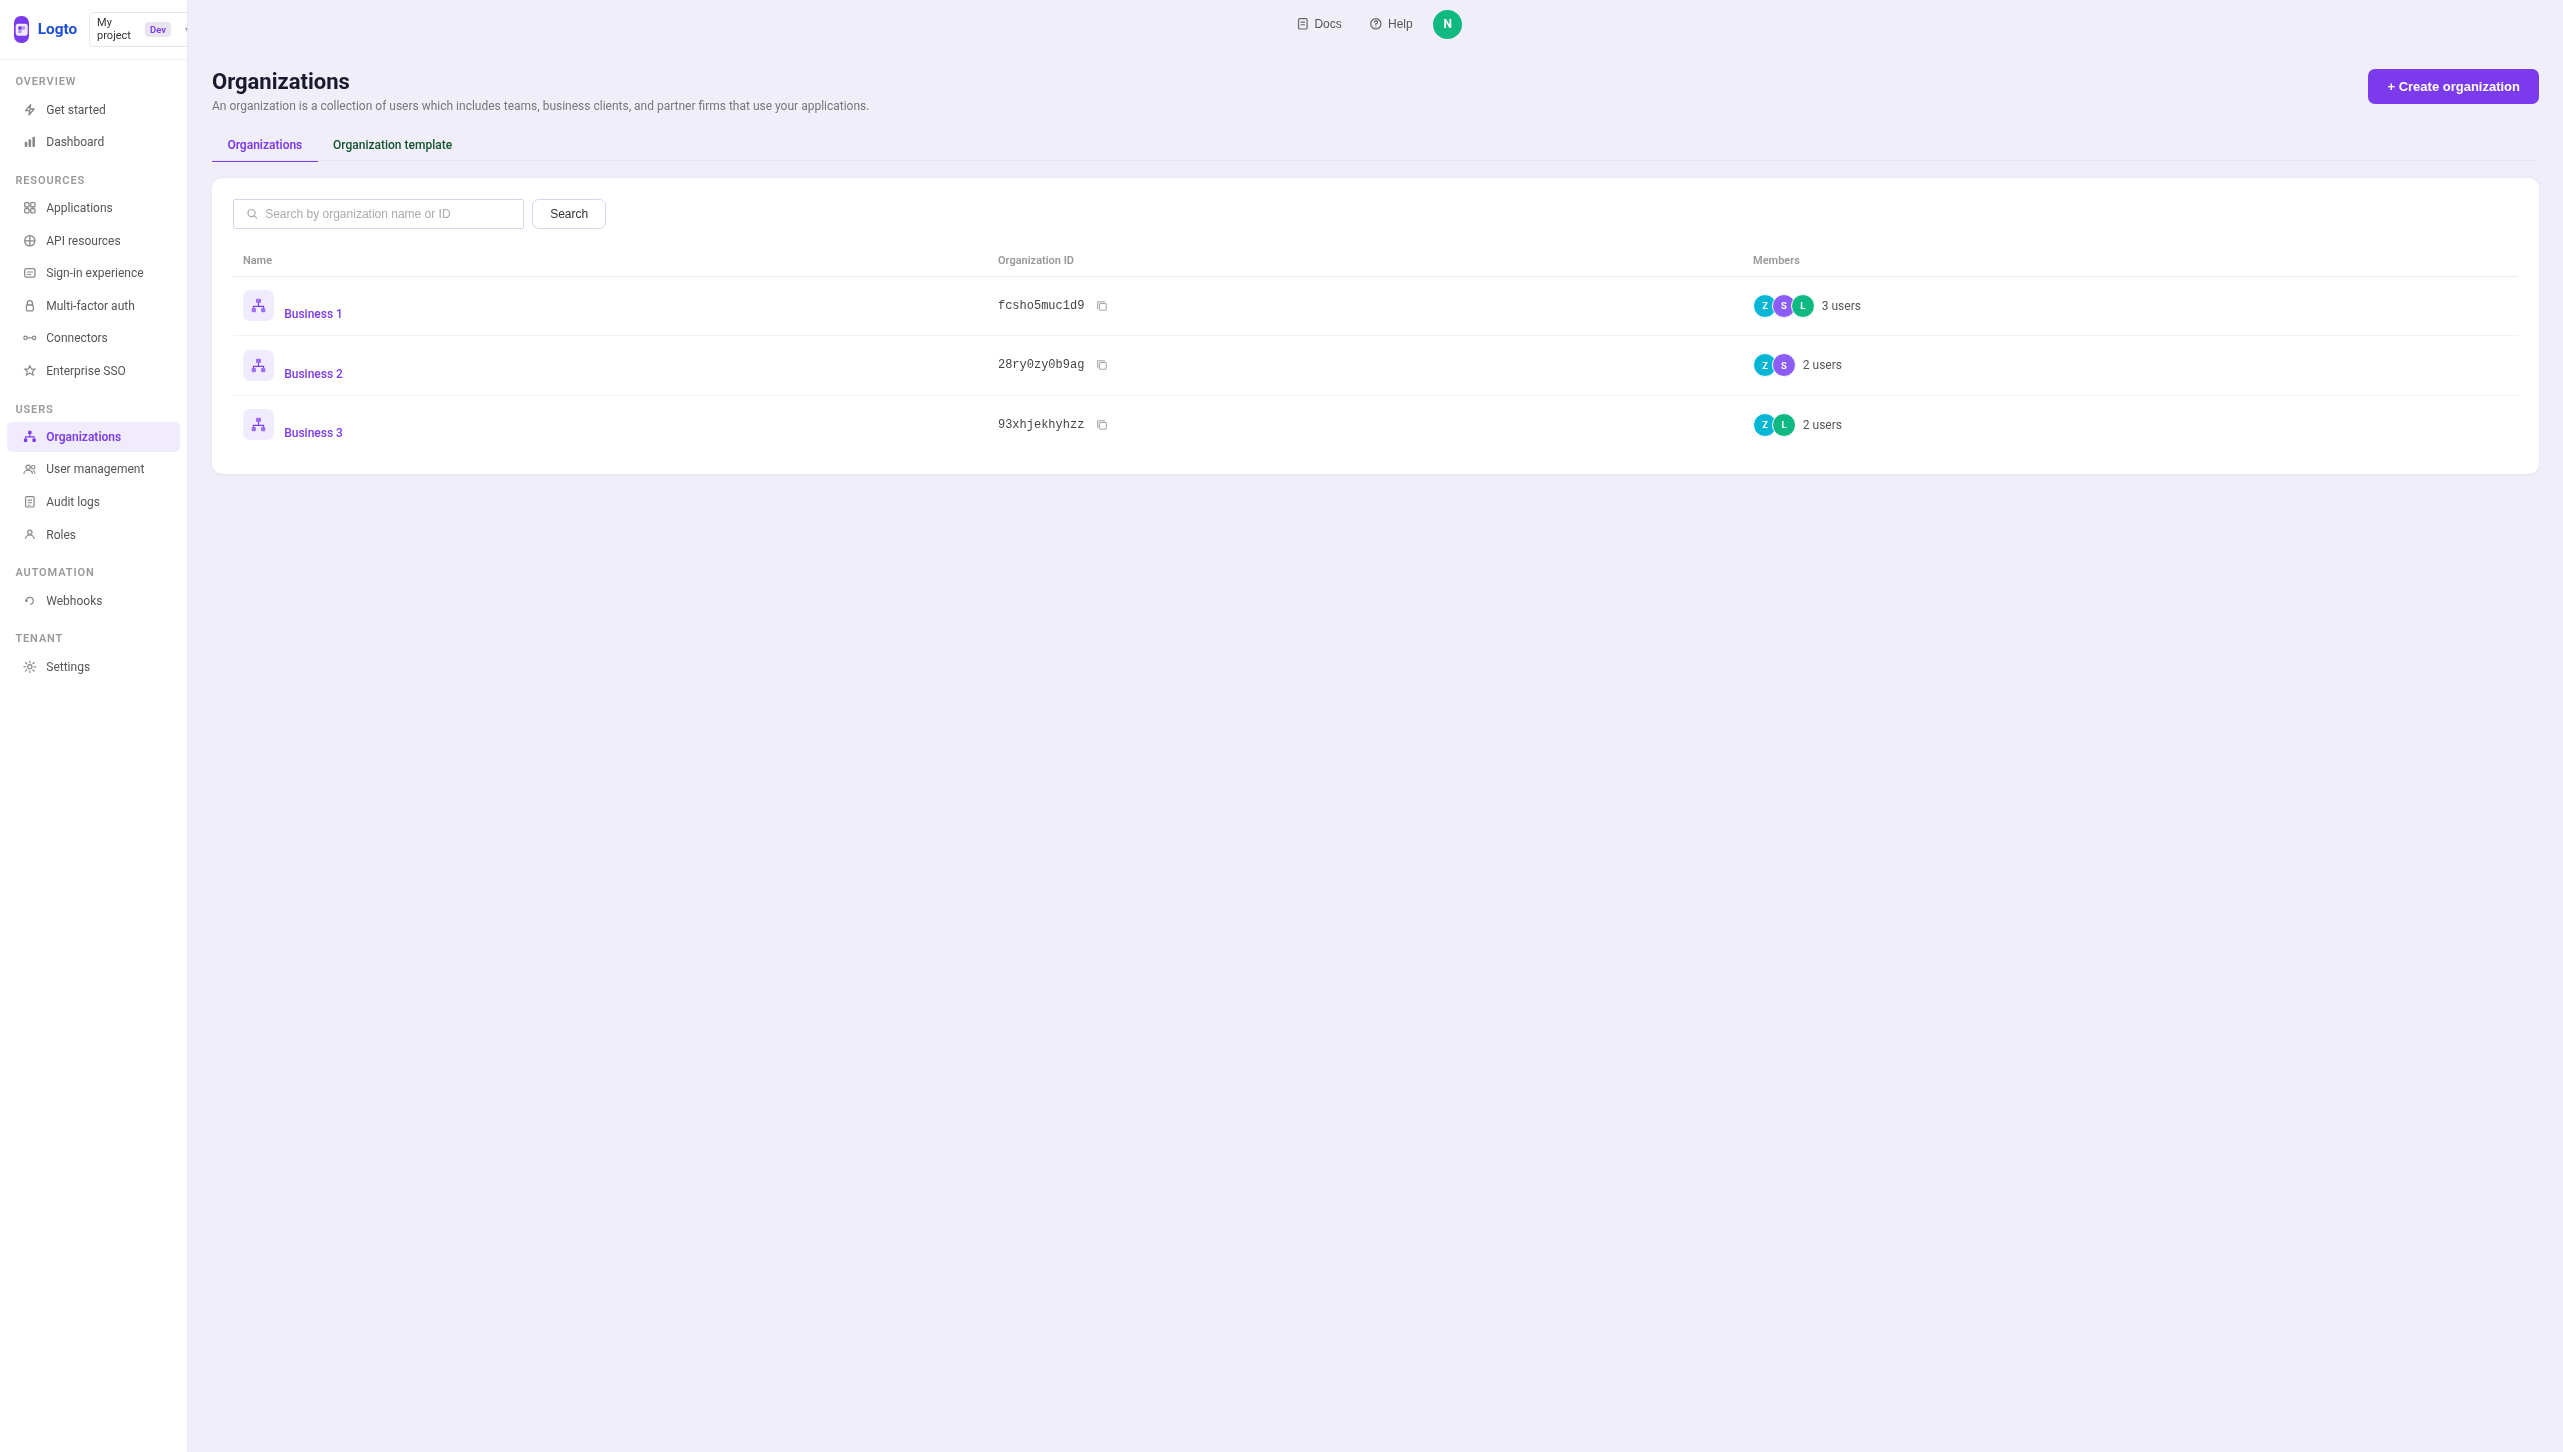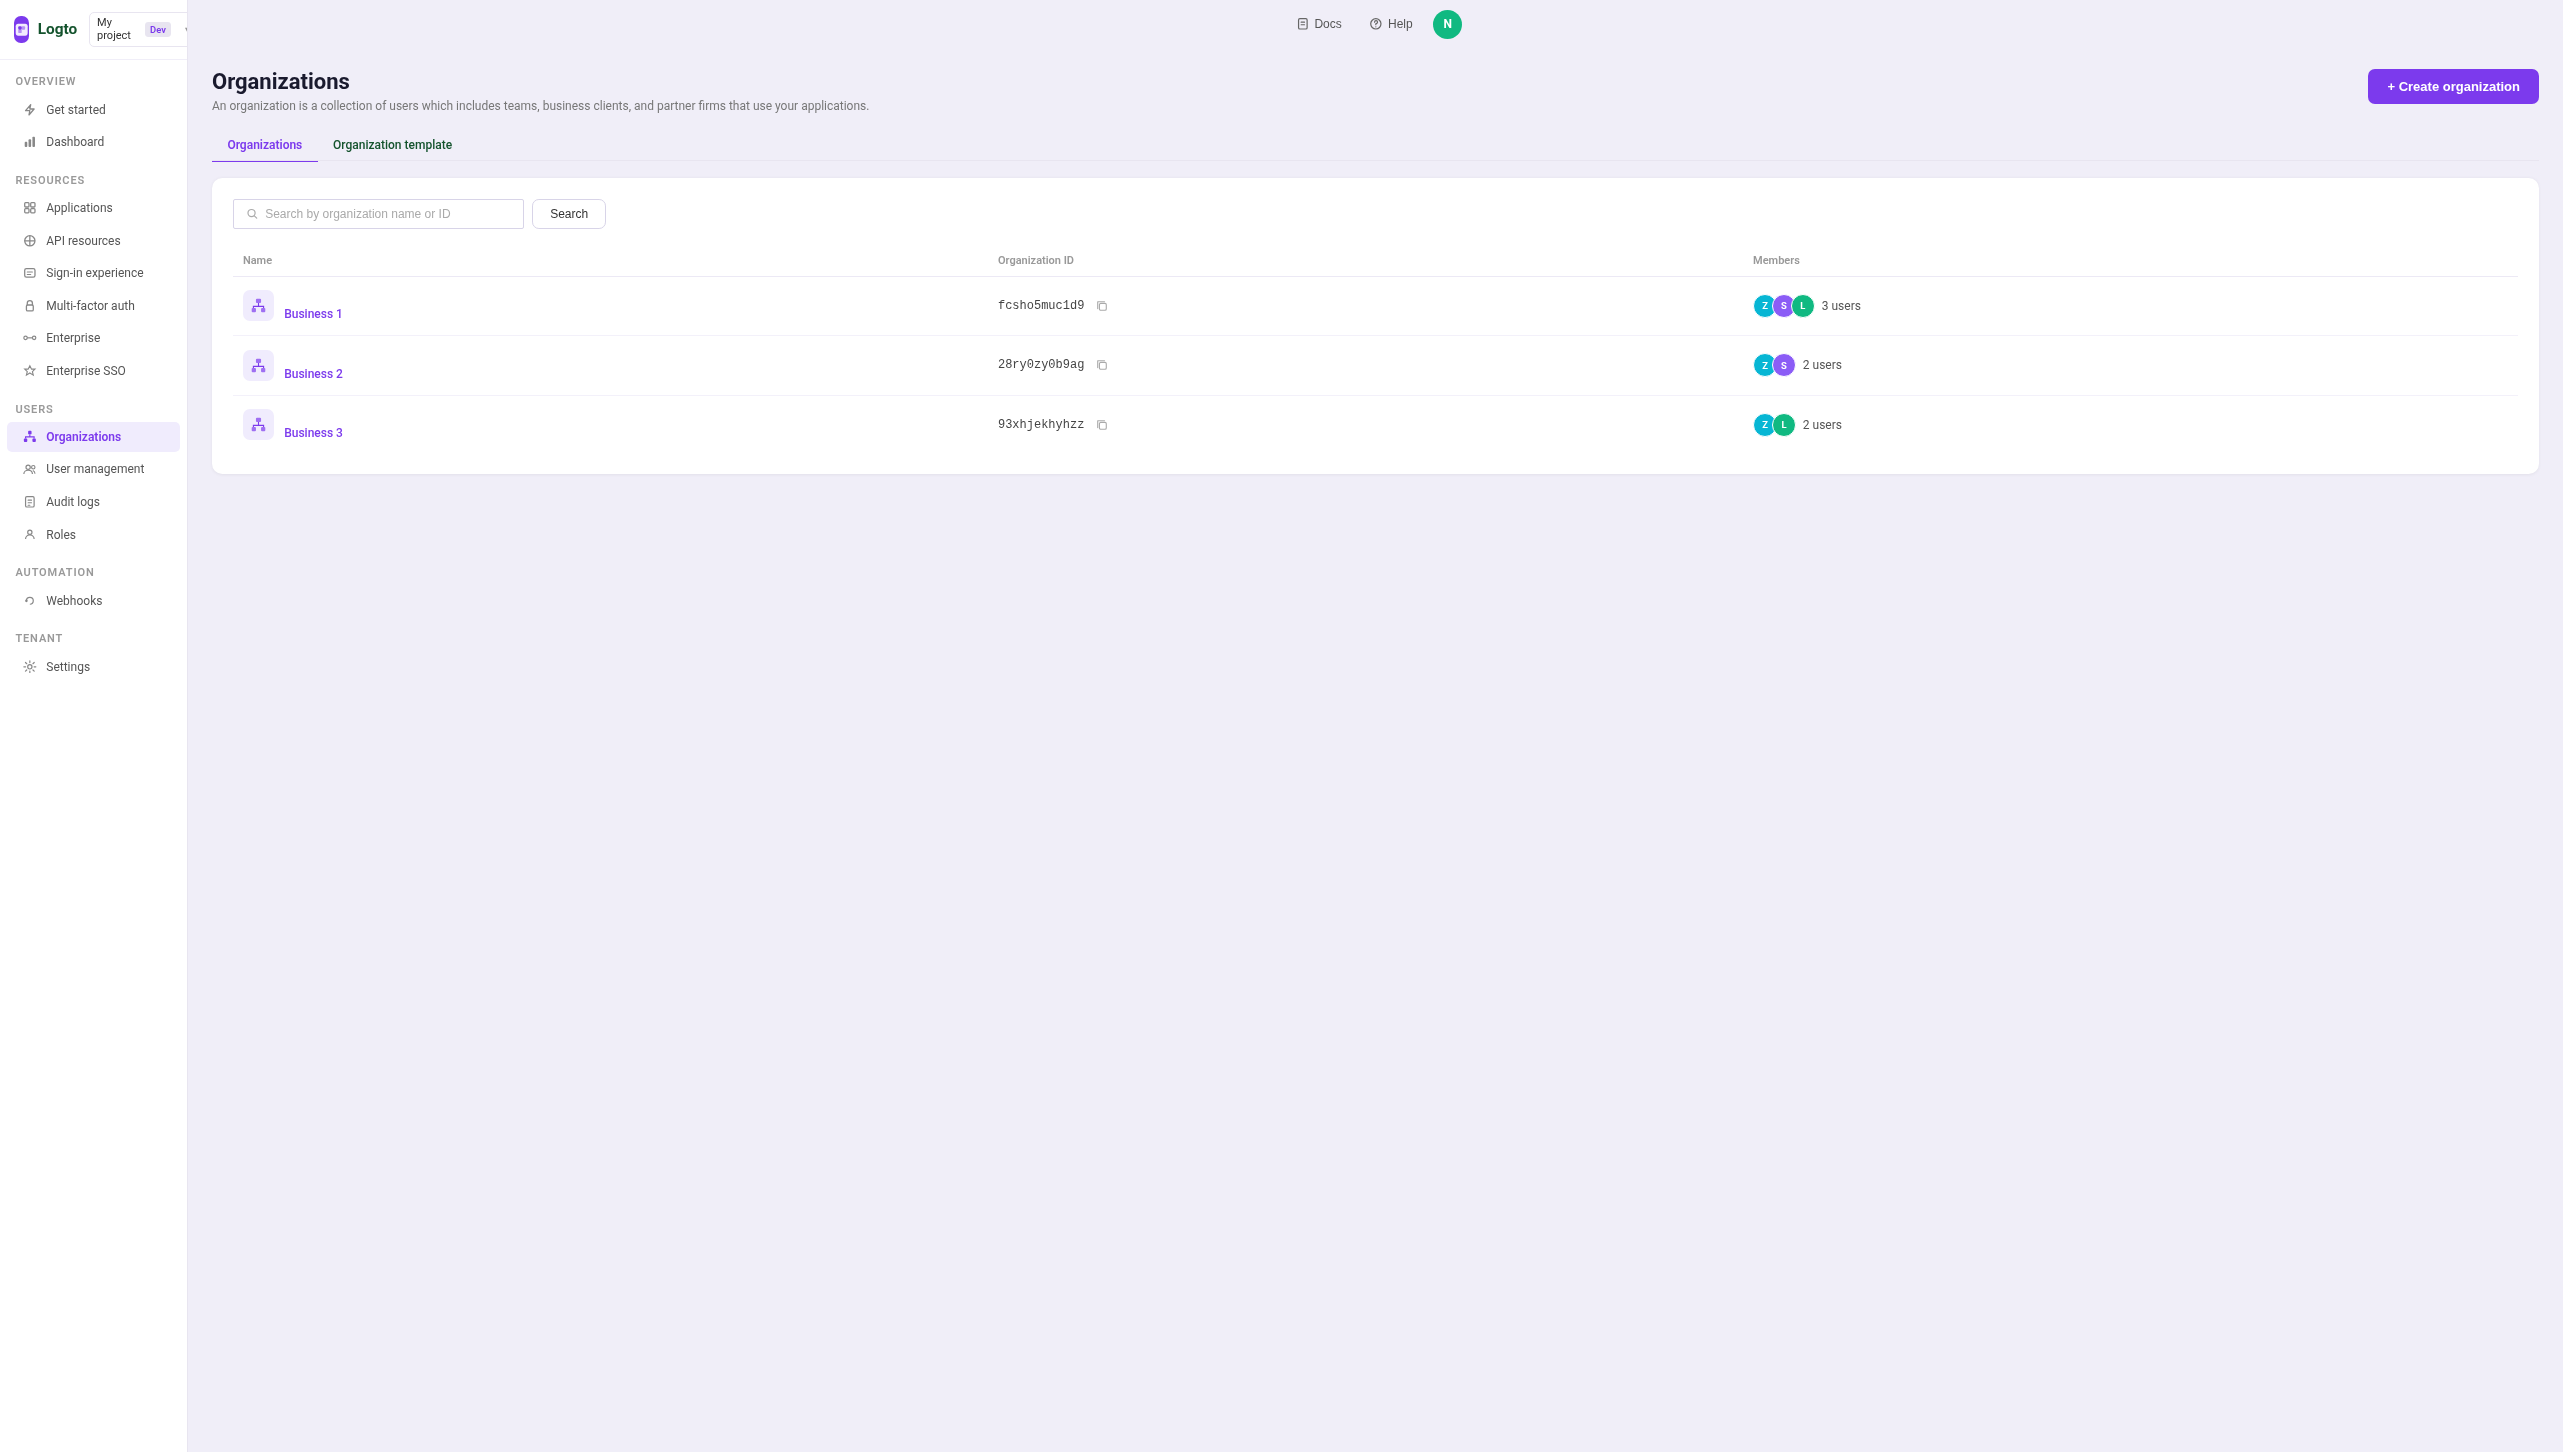--- a/index.html
+++ b/index.html
@@ -32,21 +32,21 @@
       align-items: center;
       justify-content: center;
       color: white;
       font-weight: bold;
       font-size: 12px;
     }
 
     .logo-text {
       font-weight: 700;
       font-size: 15.4px;
-      color: #14532d;
+      color: #1d4ed8;
     }
 
     .project-selector {
       display: flex;
       align-items: center;
       gap: 14px;
       padding: 3.4px 6.9px;
       border: 0.9px solid #e8e5f0;
       border-radius: 5.1px;
       cursor: pointer;
@@ -447,21 +447,21 @@
     <span>Multi-factor auth</span>
   </div>
   <div class="sidebar-item">
     <span class="item-icon">
       <svg width="13.7" height="13.7" viewBox="0 0 16 16" fill="none">
           <circle cx="3" cy="8" r="2" stroke="#888" stroke-width="1.4"></circle>
           <circle cx="13" cy="8" r="2" stroke="#888" stroke-width="1.4"></circle>
           <path d="M5 8h6" stroke="#888" stroke-width="1.4"></path>
         </svg>
     </span>
-    <span>Enterprise</span>
+    <span>Connectors</span>
   </div>
   <div class="sidebar-item">
     <span class="item-icon">
       <svg width="13.7" height="13.7" viewBox="0 0 16 16" fill="none">
           <path d="M8 2l2 4h4l-3 3 1 4-4-2.5L4 13l1-4-3-3h4z" stroke="#888" stroke-width="1.3" fill="none"></path>
         </svg>
     </span>
     <span>Enterprise SSO</span>
   </div>
 

